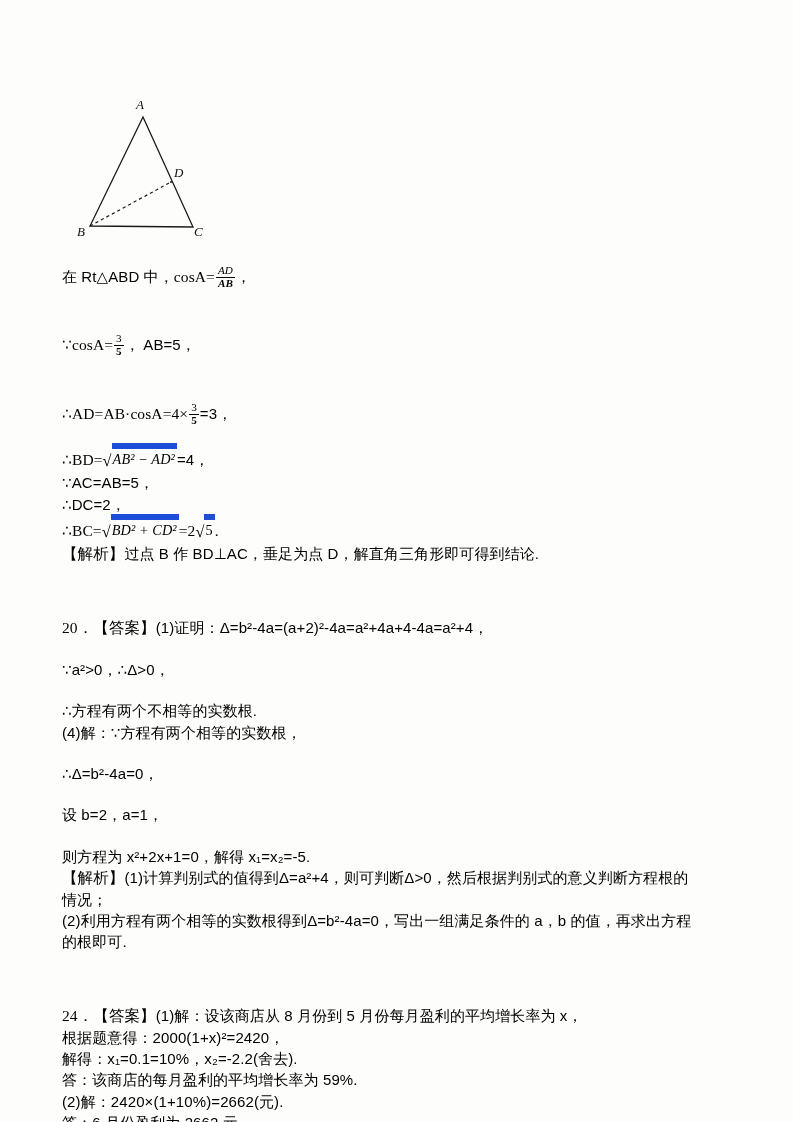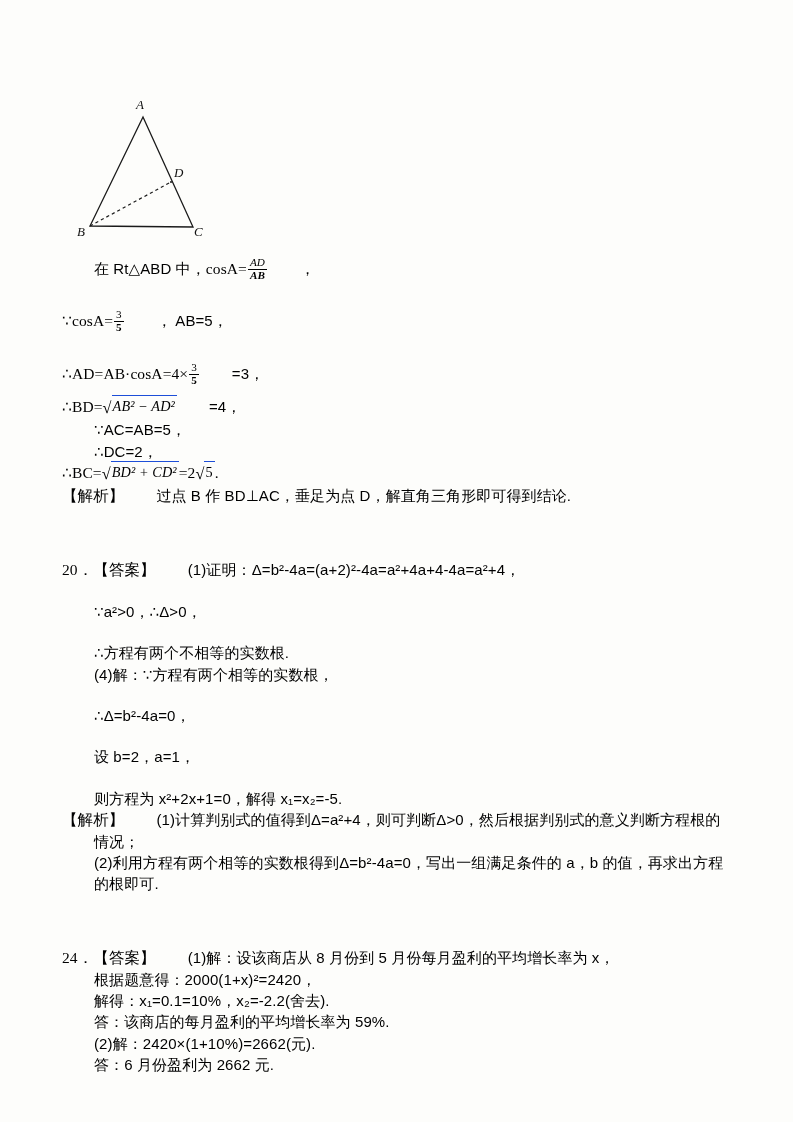--- a/index.html
+++ b/index.html
@@ -48,31 +48,31 @@
     font-size: 15.5px;
     line-height: 1.42;
     white-space: nowrap;
     letter-spacing: 0.1px;
   }
   .gap-lg { height: 20px; }
   .gap-md { height: 13px; }
   .gap-sm { height: 6px; }
   .gap-xxl { height: 52px; }
 
-  .cn { font-family: "Liberation Sans", "DejaVu Sans", sans-serif; font-size: 15px; margin-left: 32px; }
+  .cn { font-family: "Liberation Sans", "DejaVu Sans", sans-serif; font-size: 15px; }
 
   
   .frac {
     display: inline-block;
     vertical-align: -0.42em;
     text-align: center;
     font-size: 0.72em;
     line-height: 1.05;
     font-style: italic;
-    margin: 4px 1px;
+    margin: 12px 1px;
   }
   .frac .num {
     display: block;
     padding: 0 2px;
     border-bottom: 1px solid #000;
   }
   .frac .den {
     display: block;
     padding: 0 2px;
     font-weight: bold;
@@ -85,21 +85,21 @@
     white-space: nowrap;
     vertical-align: baseline;
   }
   .rad .sign {
     display: inline-block;
     font-size: 1.05em;
     transform: translateY(1px);
   }
   .rad .body {
     display: inline-block;
-    border-top: 1px solid #1d4ed8;
+    border-top: 6px solid #1d4ed8;
     padding: 0 2px 0 1px;
     font-style: italic;
     font-size: 0.92em;
     transform: translateY(-1px);
     font-family: Liberation Serif, serif;
   }
   .rad .body.upright { font-style: normal; }
 
   .blk { font-family: "Liberation Sans", "DejaVu Sans", sans-serif; }
   .qnum { font-family: "Liberation Serif", "DejaVu Serif", serif; text-align: right; }

